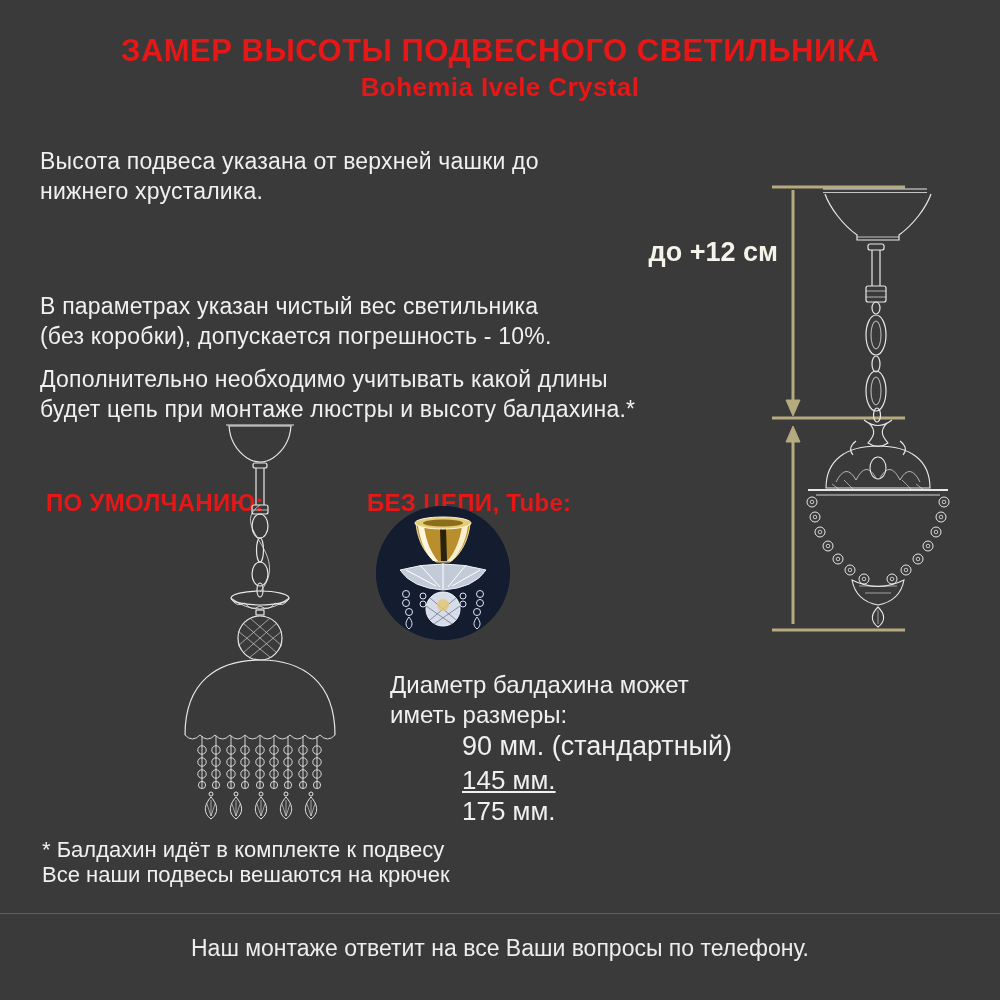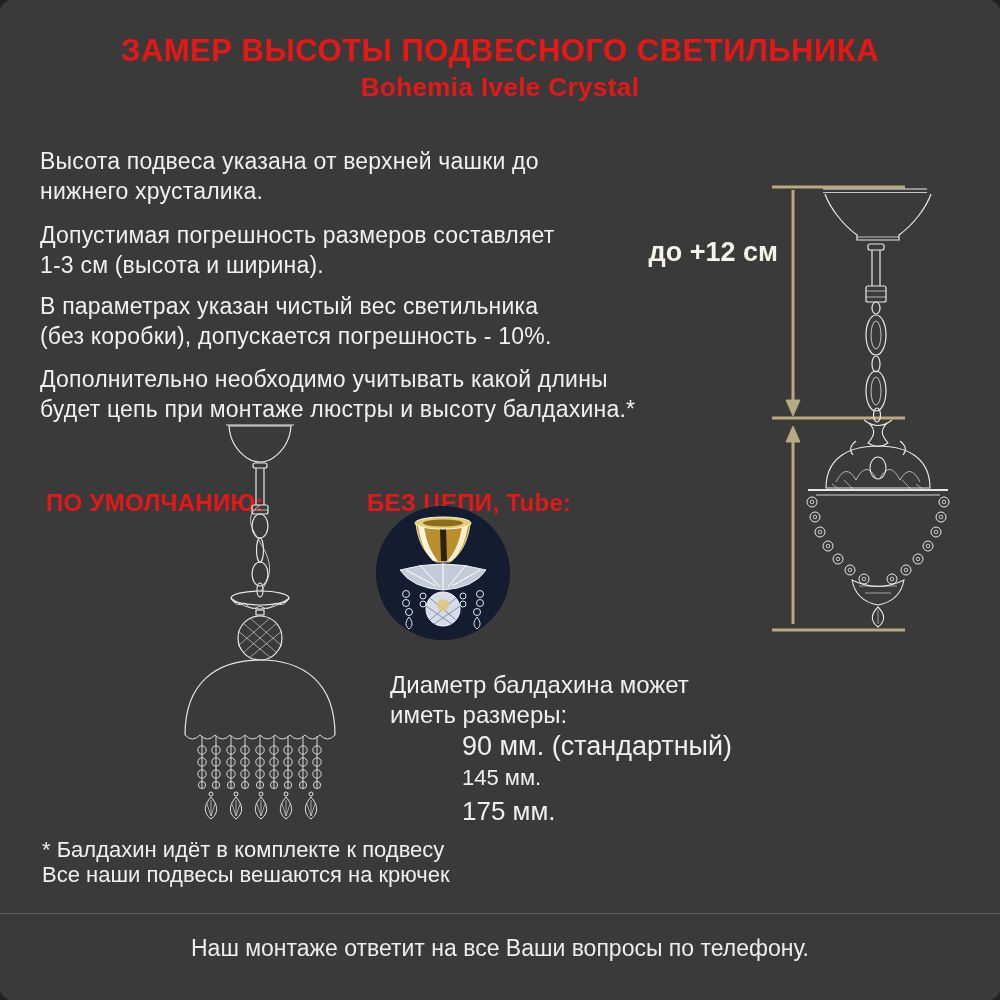--- a/index.html
+++ b/index.html
@@ -4,21 +4,20 @@
 <style>
   html,body{margin:0;padding:0;}
   body{background:#222;}
   .canvas{
     position:relative;
     width:1000px;height:1000px;
     background:#3a3a3a;
     font-family:"Liberation Sans", sans-serif;
     color:#f0f0f0;
     overflow:hidden;
-    border-radius:12px;
   }
   .abs{position:absolute;}
   .title{
     top:33px;left:0;width:1000px;text-align:center;
     font-size:31px;font-weight:700;letter-spacing:0.5px;
     color:#e51717;
   }
   .subtitle{
     top:72px;left:0;width:1000px;text-align:center;
     font-size:26px;font-weight:700;letter-spacing:0.4px;
@@ -41,21 +40,21 @@
   .label-chain{top:237px;left:648px;width:130px;text-align:right;font-size:27px;}
   .label-height{
     top:494px;left:676px;width:116px;text-align:center;
     font-size:24px;line-height:31px;white-space:pre-line;
   }
   .diameter-intro{
     top:670px;left:390px;font-size:24px;line-height:30px;white-space:pre-line;
   }
   .size{left:462px;white-space:nowrap;}
   .size0{top:731px;font-size:27px;}
-  .size1{top:765px;font-size:22px;}
+  .size1{top:765px;font-size:26px;text-decoration:underline;}
   .size2{top:796px;font-size:26px;}
   .footnote{
     top:837px;left:42px;font-size:22px;line-height:25px;white-space:pre-line;
   }
   .footer-line{
     top:913px;left:0;width:1000px;height:1px;background:#606060;
   }
   .footer-text{
     top:935px;left:0;width:1000px;text-align:center;font-size:23px;color:#ededed;
   }
@@ -68,22 +67,20 @@
 </head>
 <body>
 
 <div class="canvas">
 
   <div class="abs title">ЗАМЕР ВЫСОТЫ ПОДВЕСНОГО СВЕТИЛЬНИКА</div>
   <div class="abs subtitle">Bohemia Ivele Crystal</div>
 
   <div class="abs para p1">Высота подвеса указана от верхней чашки до
 нижнего хрусталика.</div>
-  <div class="abs para p2">Допустимая погрешность размеров составляет
-1-3 см (высота и ширина).</div>
   <div class="abs para p3">В параметрах указан чистый вес светильника
 (без коробки), допускается погрешность - 10%.</div>
   <div class="abs para p4">Дополнительно необходимо учитывать какой длины
 будет цепь при монтаже люстры и высоту балдахина.*</div>
 
   <div class="abs red-label label-default">ПО УМОЛЧАНИЮ:</div>
   <div class="abs red-label label-nochain">БЕЗ ЦЕПИ, Tube:</div>
 
   <svg class="abs" style="top:420px;left:175px;" width="170" height="410" viewBox="0 0 170 410">
     <defs>

